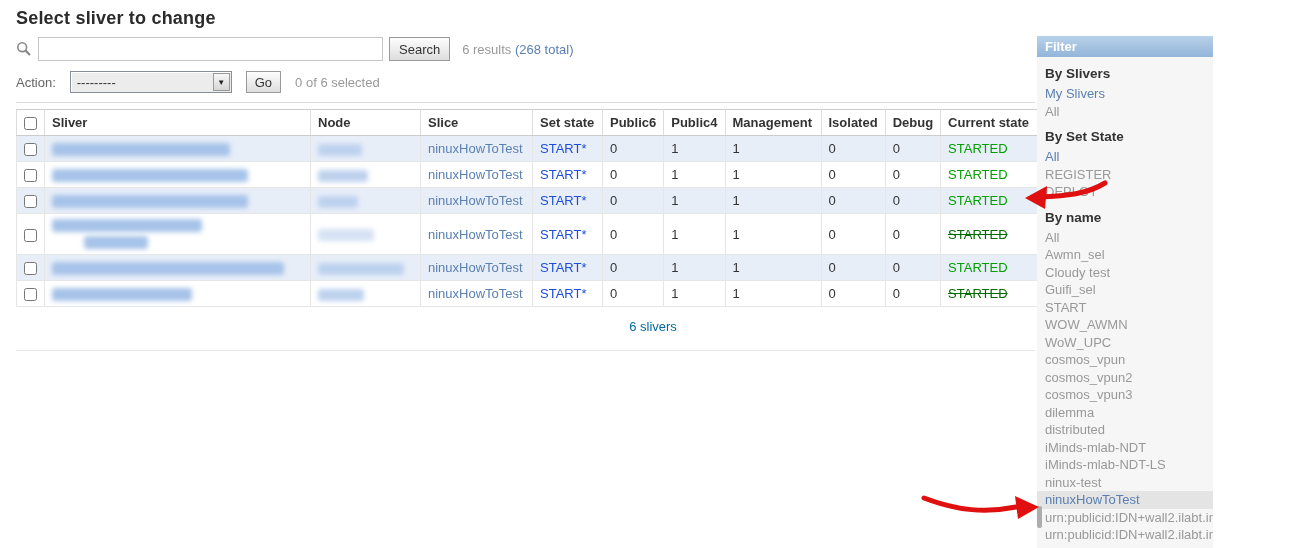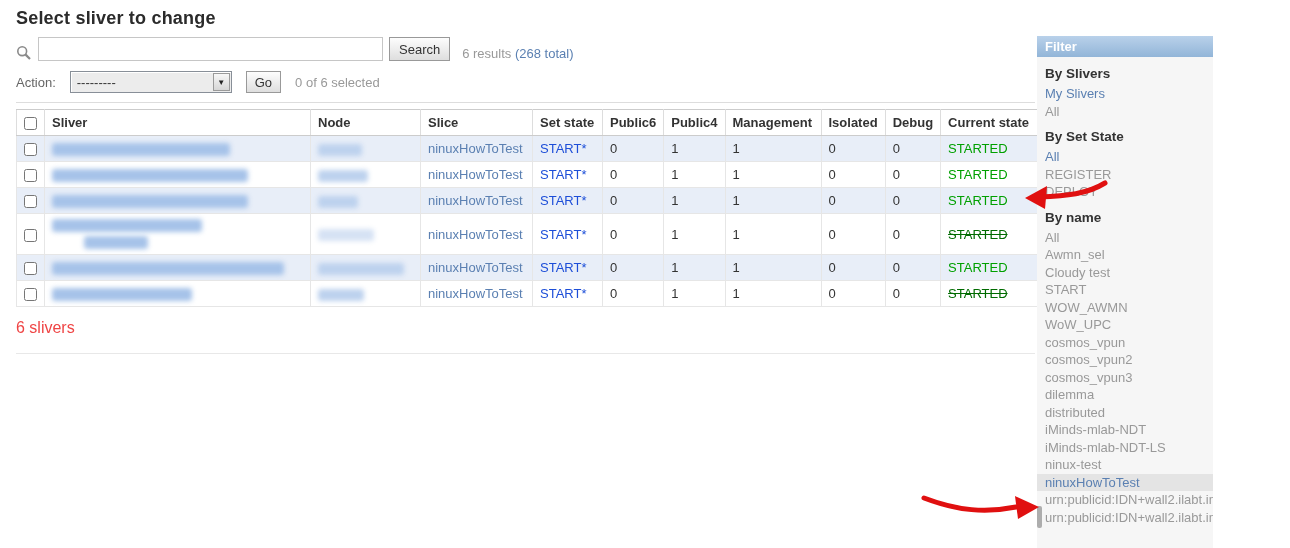--- a/index.html
+++ b/index.html
@@ -3,21 +3,21 @@
 <meta charset="utf-8">
 <style>
   * { margin:0; padding:0; box-sizing:border-box; }
   html,body { background:#fff; }
   body { font-family:"Liberation Sans", sans-serif; color:#333; }
   .page { position:relative; width:1290px; height:548px; overflow:hidden; background:#fff; }
 
   h1.title { font-size:18px; font-weight:bold; color:#2b2b2b; padding:8px 0 4px 16px; letter-spacing:.2px; }
 
   
-  .toolbar { display:flex; align-items:flex-end; gap:6px; margin:4px 10px 0 16px; }
+  .toolbar { display:flex; align-items:center; gap:6px; margin:4px 10px 0 16px; }
   .mag { display:inline-flex; width:16px; height:16px; }
   .search-input { width:345px; height:24px; border:1px solid #c6c6c6; padding:2px 5px; font-size:13px; font-family:"Liberation Sans",sans-serif; }
   .btn { height:24px; padding:2px 9px; font-size:13px; color:#333; background:linear-gradient(#fdfdfd,#dedede); border:1px solid #999; cursor:pointer; font-family:"Liberation Sans",sans-serif; }
   .results { font-size:13px; color:#999; margin-left:6px; }
   .results a { color:#5b80b2; text-decoration:none; }
 
   
   .actions-row { display:flex; align-items:center; gap:14px; margin:10px 0 0 16px; width:1019px; padding-bottom:9px; border-bottom:1px solid #ddd; font-size:13px; color:#666; }
   .fake-select { width:162px; height:22px; background:#ececec; border:1px solid #888f98; box-shadow:inset 1px 1px 0 #fff; display:flex; align-items:center; justify-content:space-between; padding-left:6px; color:#333; cursor:default; }
   .fake-select .arrow-box { width:17px; height:18px; margin-right:1px; background:linear-gradient(#f7f7f7,#d6d6d6); border:1px solid #9a9a9a; font-size:8px; line-height:17px; text-align:center; color:#222; }
@@ -35,21 +35,21 @@
   .setstate { color:#1d4ed8; }
   .state { font-weight:normal; color:#00a000; }
   .state.struck { color:#006b00; text-decoration:line-through; }
 
   .redact { display:inline-block; height:13px; border-radius:3px; background:#a6c3e9; filter:blur(2.5px); vertical-align:middle; }
   .redact.node { background:#bdd2ee; height:12px; }
   .redact.light { background:#d6e2f4; }
   .redact.block { display:block; }
   .redact.line2 { margin:4px 0 0 32px; }
 
-  p.footer-count { margin:12px 0 0 16px; font-size:16px; color:#ef4444; }
+  p.footer-count { margin:12px 0 0 16px; font-size:13px; color:#0369a1;text-align:center; }
   .bottom-rule { margin:16px 0 0 16px; width:1019px; border-top:1px solid #e8e8e8; }
 
   
   .filter-panel { position:absolute; left:1037px; top:36px; width:176px; height:536px; background:#f6f6f6; overflow:hidden; font-size:13px; }
   .filter-panel h2 { background:linear-gradient(#b9d1ea,#92b5d8); color:#fff; font-size:13px; font-weight:bold; padding:3px 8px; height:21px; }
   .filter-panel h3 { font-size:13.5px; font-weight:bold; color:#333; padding:9px 8px 3px 8px; line-height:16px; }
   .filter-panel ul { list-style:none; }
   .filter-panel li { line-height:17.5px; padding:0 8px; white-space:nowrap; overflow:hidden; }
   .filter-panel li a { color:#999; text-decoration:none; }
   .filter-panel li.active a { color:#5b80b2; }
@@ -222,20 +222,21 @@
       <li class="active"><a href="#">All</a></li>
       <li><a href="#">REGISTER</a></li>
       <li><a href="#">DEPLOY</a></li>
     </ul>
 
     <h3>By name</h3>
     <ul>
       <li><a href="#">All</a></li>
       <li><a href="#">Awmn_sel</a></li>
       <li><a href="#">Cloudy test</a></li>
+      <li><a href="#">Guifi_sel</a></li>
       <li><a href="#">START</a></li>
       <li><a href="#">WOW_AWMN</a></li>
       <li><a href="#">WoW_UPC</a></li>
       <li><a href="#">cosmos_vpun</a></li>
       <li><a href="#">cosmos_vpun2</a></li>
       <li><a href="#">cosmos_vpun3</a></li>
       <li><a href="#">dilemma</a></li>
       <li><a href="#">distributed</a></li>
       <li><a href="#">iMinds-mlab-NDT</a></li>
       <li><a href="#">iMinds-mlab-NDT-LS</a></li>

